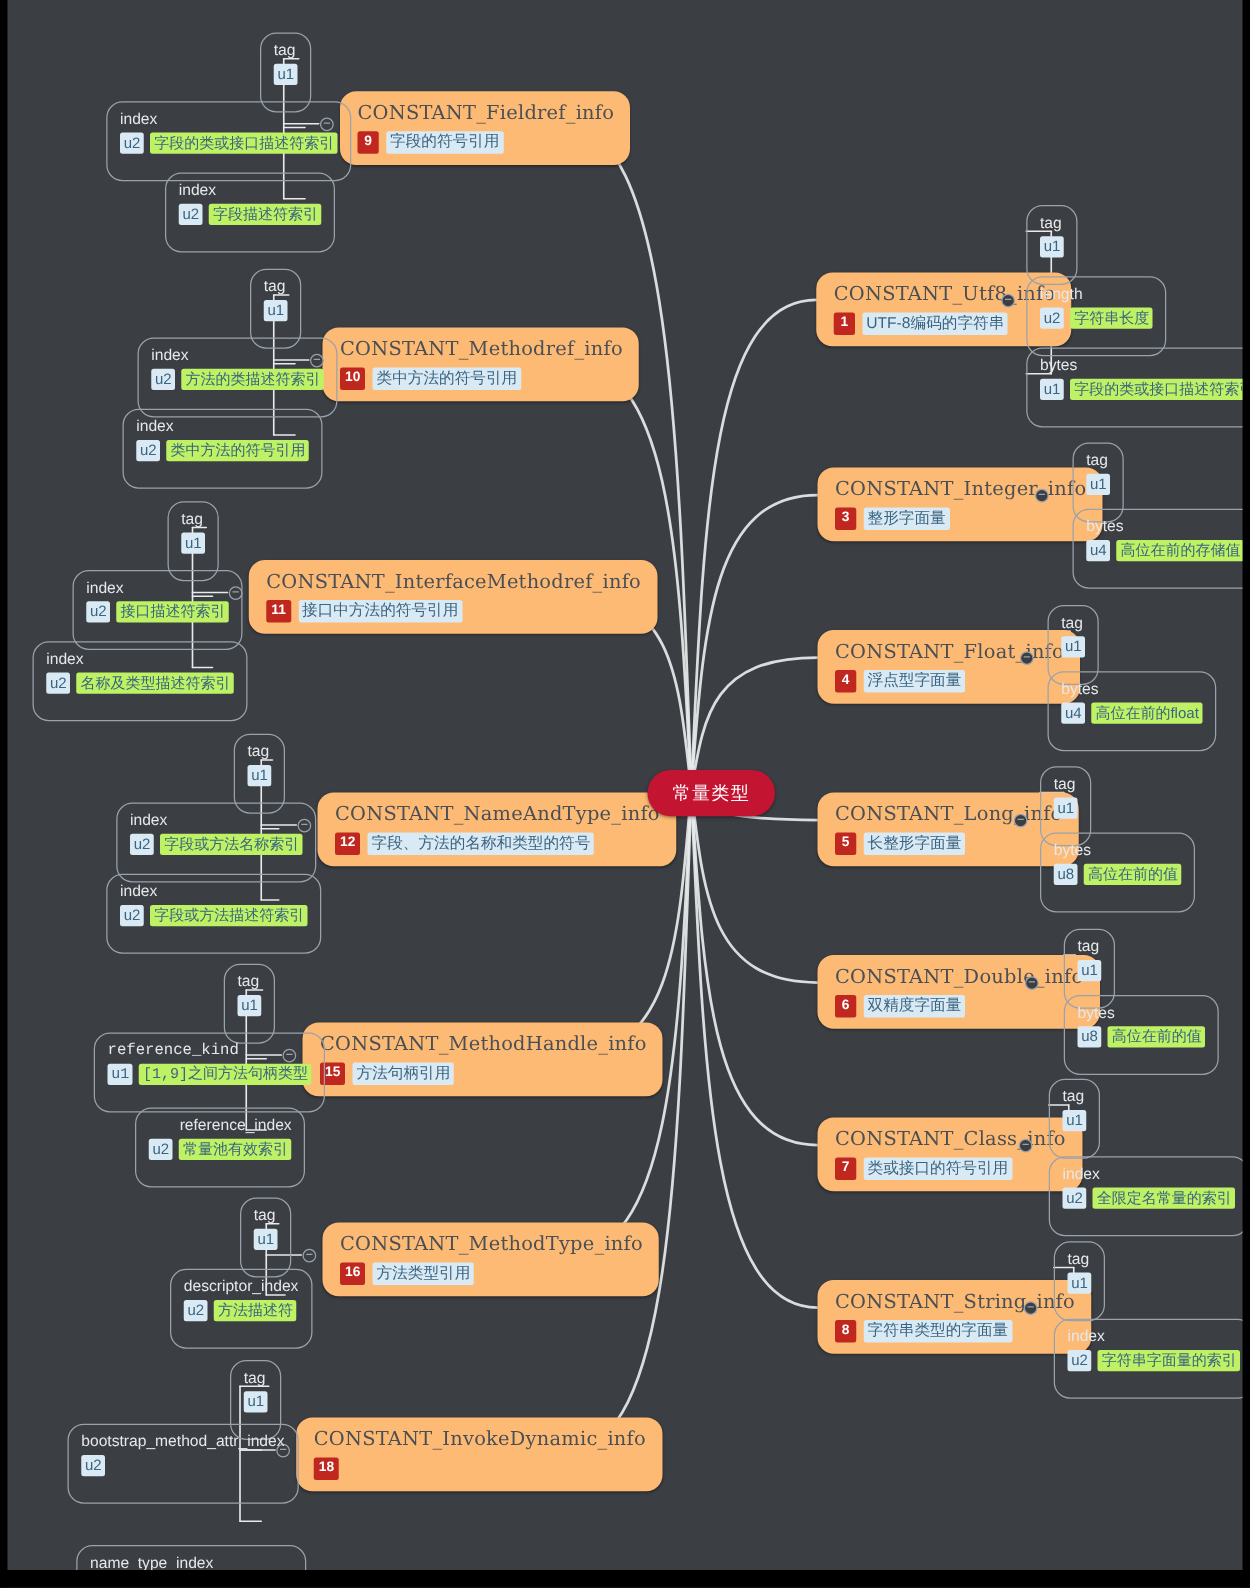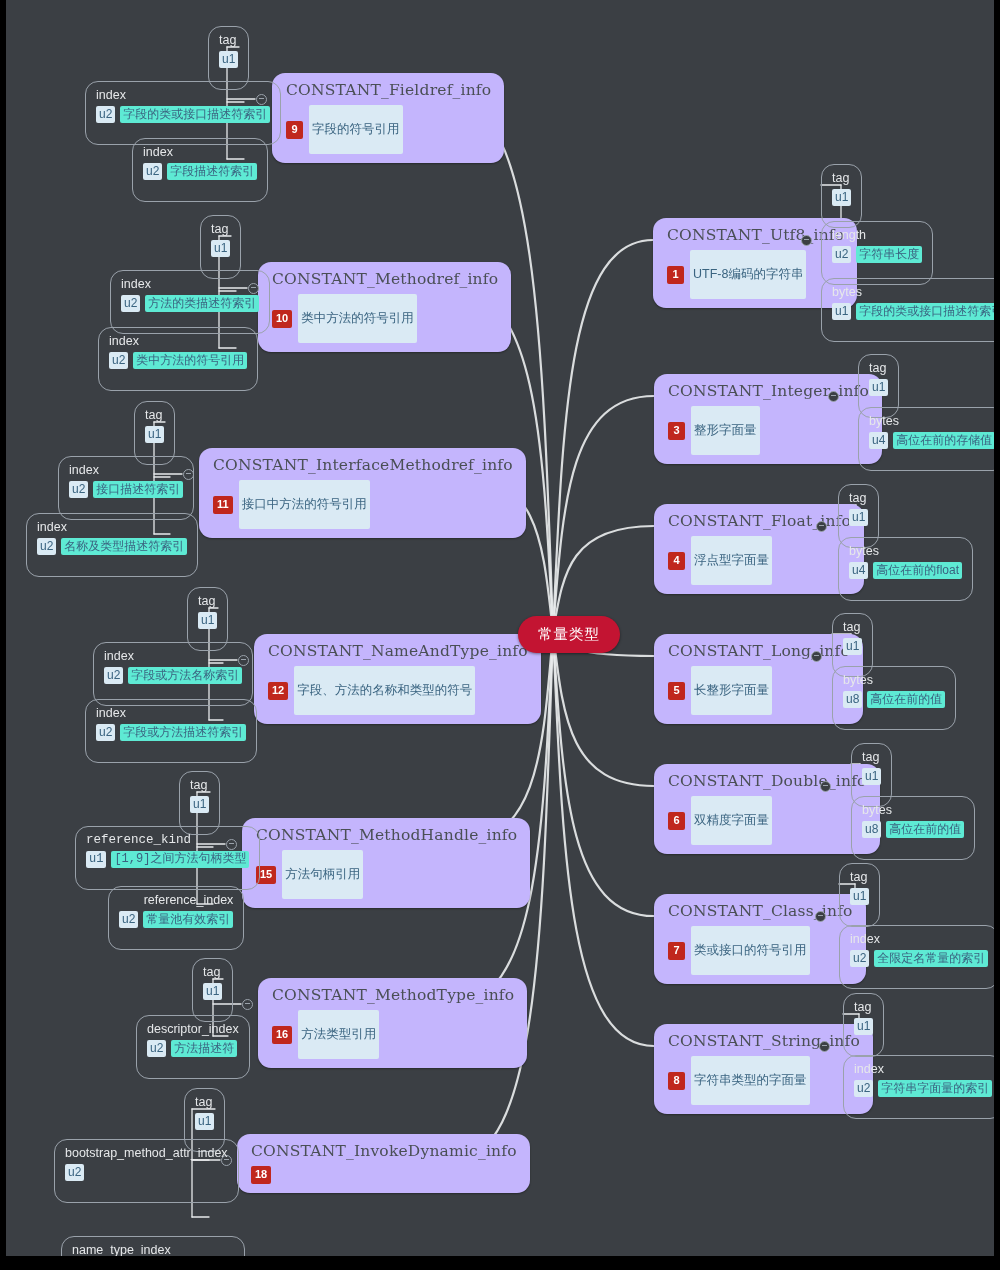--- a/index.html
+++ b/index.html
@@ -27,21 +27,21 @@
     padding:9px 20px;
     font-size:14.5px;
     letter-spacing:1px;
     white-space:nowrap;
     box-shadow:0 1px 3px rgba(0,0,0,.45);
   }
 
   
   .main-node{
     position:absolute;
-    background:#c4b5fd;
+    background:#fdba74;
     border-radius:13px;
     padding:9px 13px 9px 14px;
     box-sizing:border-box;
     box-shadow:0 1px 2px rgba(0,0,0,.35);
     white-space:nowrap;
   }
   .main-title{
     display:block;
     font-family:"DejaVu Serif","Liberation Serif",serif;
     font-size:15.5px;
@@ -62,21 +62,21 @@
     min-width:9px;
     text-align:center;
     border-radius:2px;
   }
   .desc{
     display:inline-block;
     background:#daeaf4;
     color:#3a6480;
     font-size:12.5px;
     line-height:1.25;
-    padding:17px 3px;
+    padding:1px 3px;
     border-radius:2px;
   }
   .desc:empty{display:none;}
 
   
   .child-node{
     position:absolute;
     border:1.2px solid #9aa2ab;
     border-radius:13px;
     padding:6px 10px 21px 10px;
@@ -96,21 +96,21 @@
     display:inline-block;
     background:#daeaf4;
     color:#3a6480;
     font-size:12px;
     line-height:1.25;
     padding:1px 3px;
     border-radius:2px;
   }
   .cdesc{
     display:inline-block;
-    background:#5eead4;
+    background:#bef264;
     color:#3a6480;
     font-size:12px;
     line-height:1.25;
     padding:1px 3px;
     border-radius:2px;
   }
   .cdesc:empty,.utag:empty{display:none;}
 
   
   .toggle{

